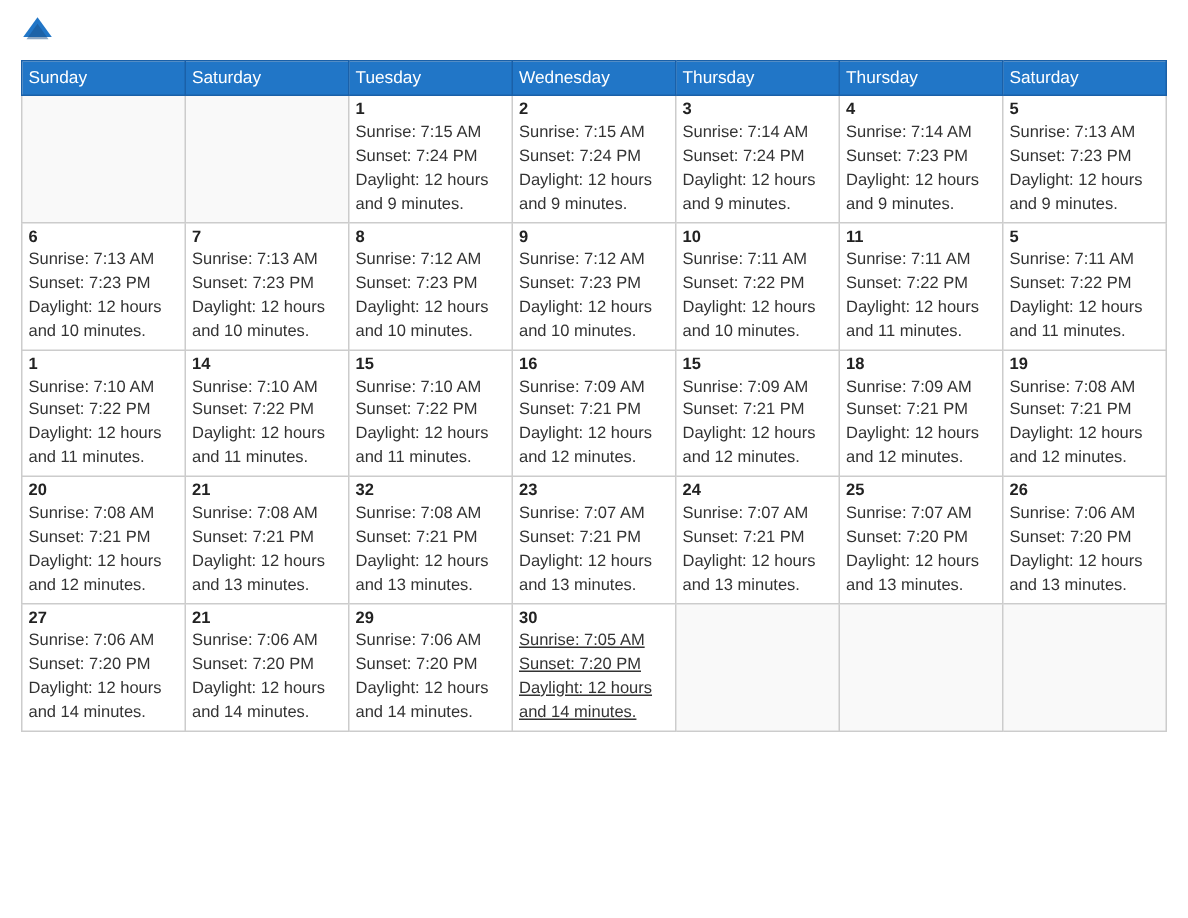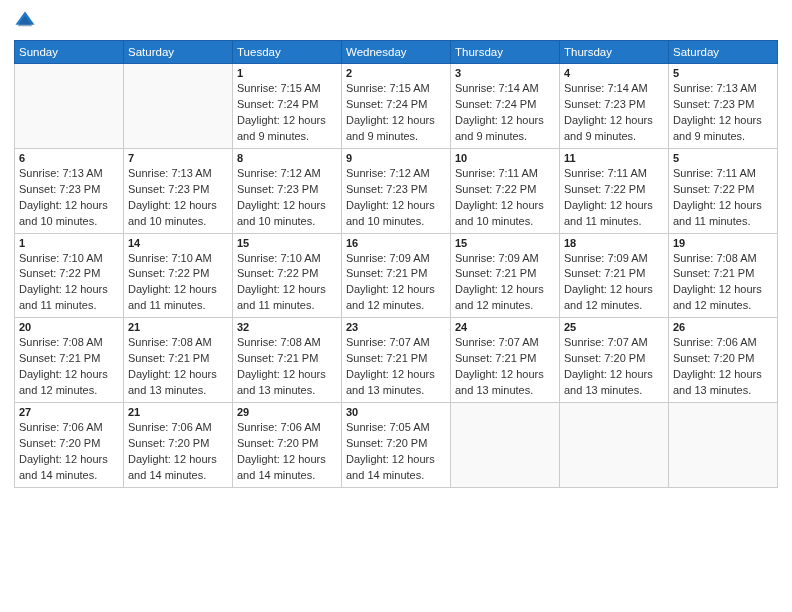--- a/index.html
+++ b/index.html
@@ -342,21 +342,21 @@
           </td>
           <td>
             <span class="day-num">29</span>
             <div class="day-info" style="white-space: pre-line;">Sunrise: 7:06 AM
 Sunset: 7:20 PM
 Daylight: 12 hours
 and 14 minutes.</div>
           </td>
           <td>
             <span class="day-num">30</span>
-            <div class="day-info" style="white-space: pre-line;">Sunrise: 7:05 AM
+            <div class="day-info" style="white-space: pre-line; text-decoration: underline;">Sunrise: 7:05 AM
 Sunset: 7:20 PM
 Daylight: 12 hours
 and 14 minutes.</div>
           </td>
           <td class="empty"></td>
           <td class="empty"></td>
           <td class="empty"></td>
         </tr>
       </tbody>
   </table>

